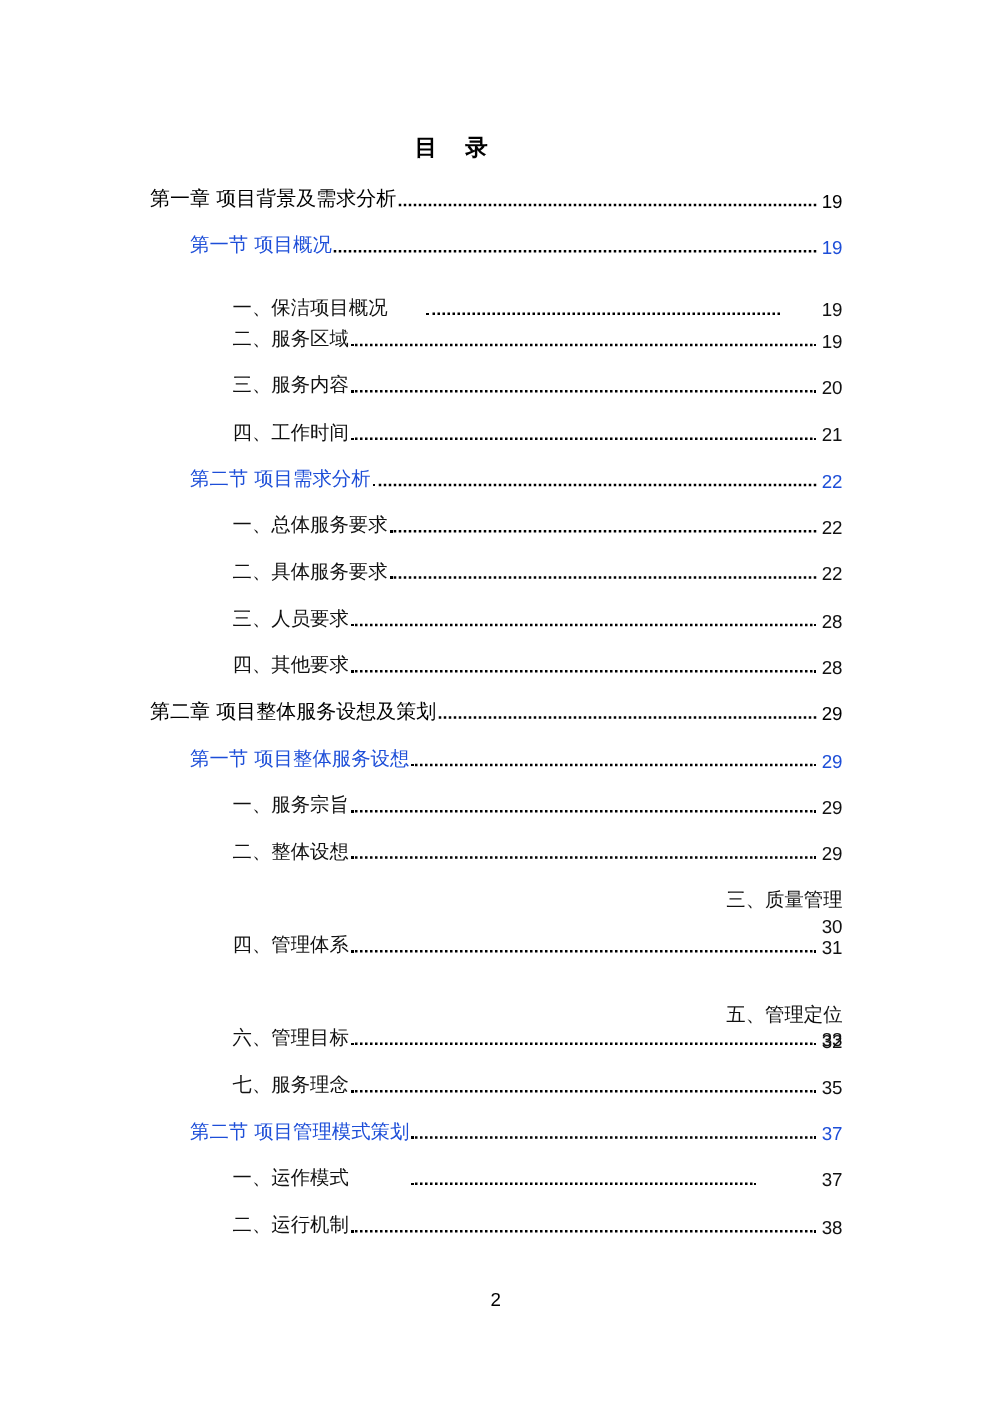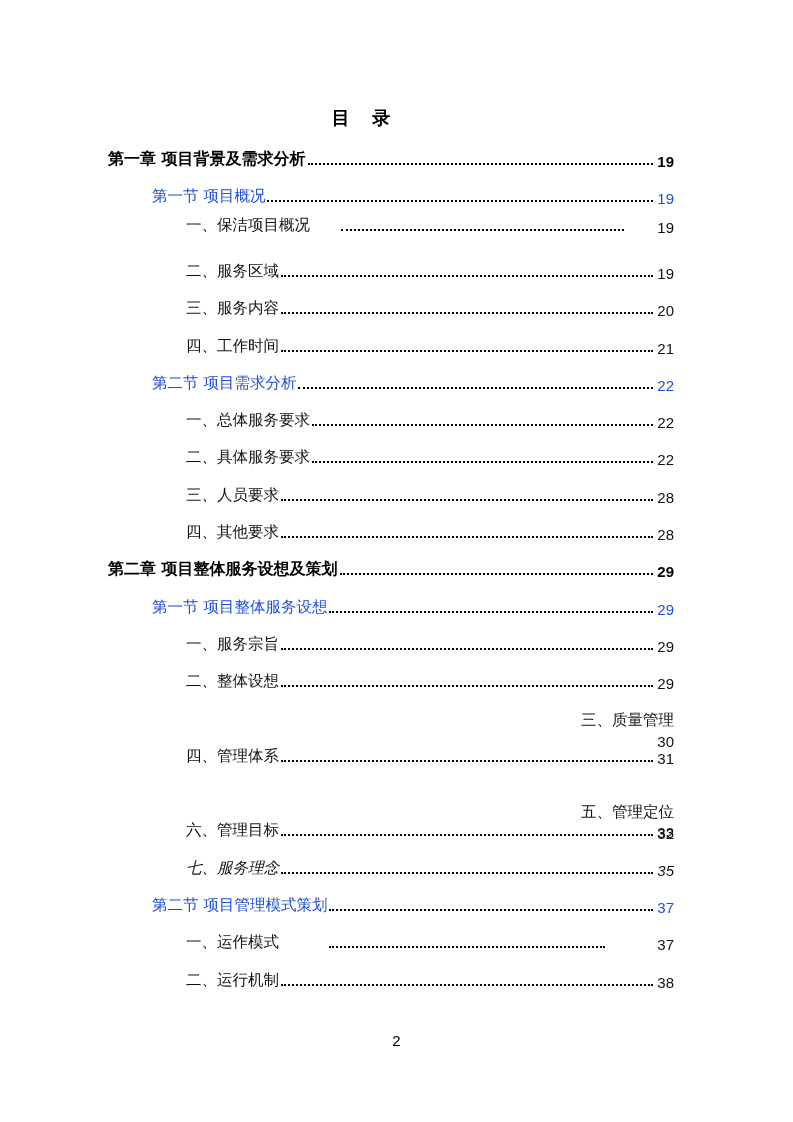--- a/index.html
+++ b/index.html
@@ -2,21 +2,21 @@
 <html><head>
 <meta charset="utf-8">
 <style>
   html, body { margin: 0; padding: 0; background: #ffffff; }
   body { width: 793px; height: 1122px; position: relative; overflow: hidden;
          font-family: "DejaVu Sans", "Liberation Sans", sans-serif; color: #000; }
   .title { position: absolute; top: 106px; left: 0; width: 722px; text-align: center;
            font-size: 18px; font-weight: bold; letter-spacing: 8px; padding-left: 8px; box-sizing: border-box; }
   .toc { position: absolute; top: 144px; left: 0; width: 793px; }
   .row { position: absolute; height: 26px; display: flex; align-items: flex-end; right: 119px; }
-  .row.l1 { left: 108px; font-weight: bold; font-size: 16px; }
+  .row.l1 { left: 120px; font-weight: normal; font-size: 16px; }
   .row.l2 { left: 152px; font-size: 15.5px; color: #1d4ed8; }
   .row.l3 { left: 186px; font-size: 15.5px; color: #111; }
   .row .label { white-space: nowrap; }
   .row .num { margin-left: 2px; white-space: nowrap; font-family: "Liberation Sans", sans-serif; }
   .row.l1 .num { font-size: 15px; }
   .row.l2 .num, .row.l3 .num { font-size: 15px; }
   .leader { flex: 1; overflow: hidden; white-space: nowrap; margin: 0 2px; position: relative; top: -5px;
             border-bottom: 2px dotted #000; height: 1px; }
   .row.l1 .leader { border-bottom-width: 2.5px; }
   .pagenum { position: absolute; top: 1032px; left: 0; width: 793px; text-align: center;
@@ -31,21 +31,21 @@
     <div class="row l1" style="top: 0px;">
       <span class="label">第一章  项目背景及需求分析</span>
       <span class="leader"></span>
       <span class="num">19</span>
     </div>
     <div class="row l2" style="top: 37.3px;">
       <span class="label">第一节  项目概况</span>
       <span class="leader"></span>
       <span class="num">19</span>
     </div>
-    <div class="row l3" style="top: 66px; gap: 29px;">
+    <div class="row l3" style="top: 87px; gap: 29px;">
       <span class="label">一、保洁项目概况</span>
       <span class="leader"></span>
       <span class="num">19</span>
     </div>
     <div class="row l3" style="top: 111.9px;">
       <span class="label">二、服务区域</span>
       <span class="leader"></span>
       <span class="num">19</span>
     </div>
     <div class="row l3" style="top: 149.2px;">
@@ -116,21 +116,21 @@
     <div class="row l3" style="top: 658px; flex-direction: column;">
       <span class="label">五、管理定位</span>
       <span class="leader"></span>
       <span class="num">32</span>
     </div>
     <div class="row l3" style="top: 671.4px;">
       <span class="label">六、管理目标</span>
       <span class="leader"></span>
       <span class="num">33</span>
     </div>
-    <div class="row l3" style="top: 708.7px; font-style: italic;">
+    <div class="row l3" style="top: 708.7px;">
       <span class="label">七、服务理念</span>
       <span class="leader"></span>
       <span class="num">35</span>
     </div>
     <div class="row l2" style="top: 746px; text-align: right;">
       <span class="label">第二节  项目管理模式策划</span>
       <span class="leader"></span>
       <span class="num">37</span>
     </div>
     <div class="row l3" style="top: 783.3px; gap: 48px;">

